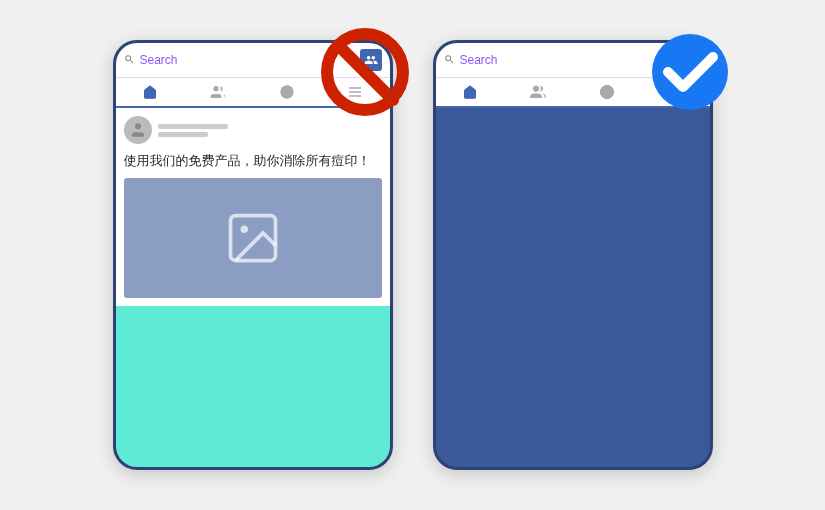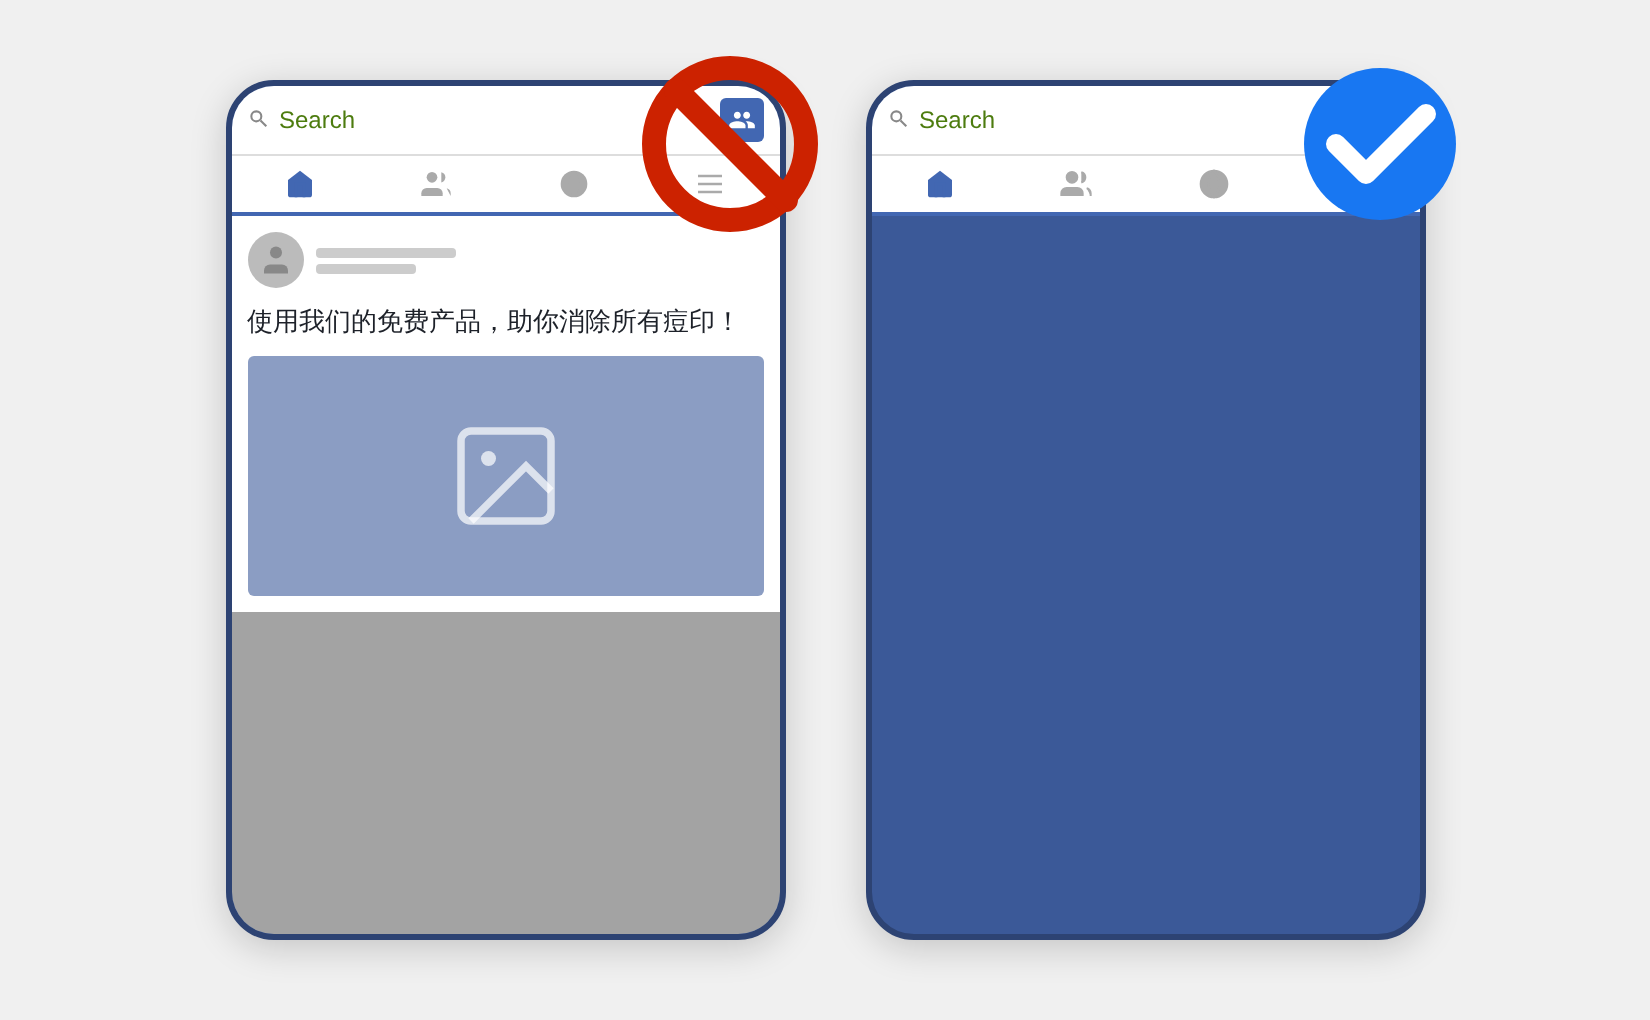--- a/index.html
+++ b/index.html
@@ -52,21 +52,21 @@
     }
 
     .search-icon-wrap {
       color: #888;
       font-size: 12px;
     }
 
     .search-text {
       flex: 1;
       font-size: 12px;
-      color: #4d7c0f;
+      color: #8b5cf6;
     }
 
     .people-icon-wrap {
       width: 22px;
       height: 22px;
       background: #4267b2;
       border-radius: 3px;
       display: flex;
       align-items: center;
       justify-content: center;
@@ -105,21 +105,21 @@
       border-bottom: 2px solid #4267b2;
       margin-bottom: -2px;
     }
 
     .fb-nav-item:not(.active) svg {
       fill: #aaa;
     }
 
     
     .fb-feed {
-      background: #a3a3a3;
+      background: #5eead4;
       flex: 1;
       overflow: hidden;
       display: flex;
       flex-direction: column;
       gap: 0;
     }
 
     .fb-post {
       background: #fff;
       margin: 0;

